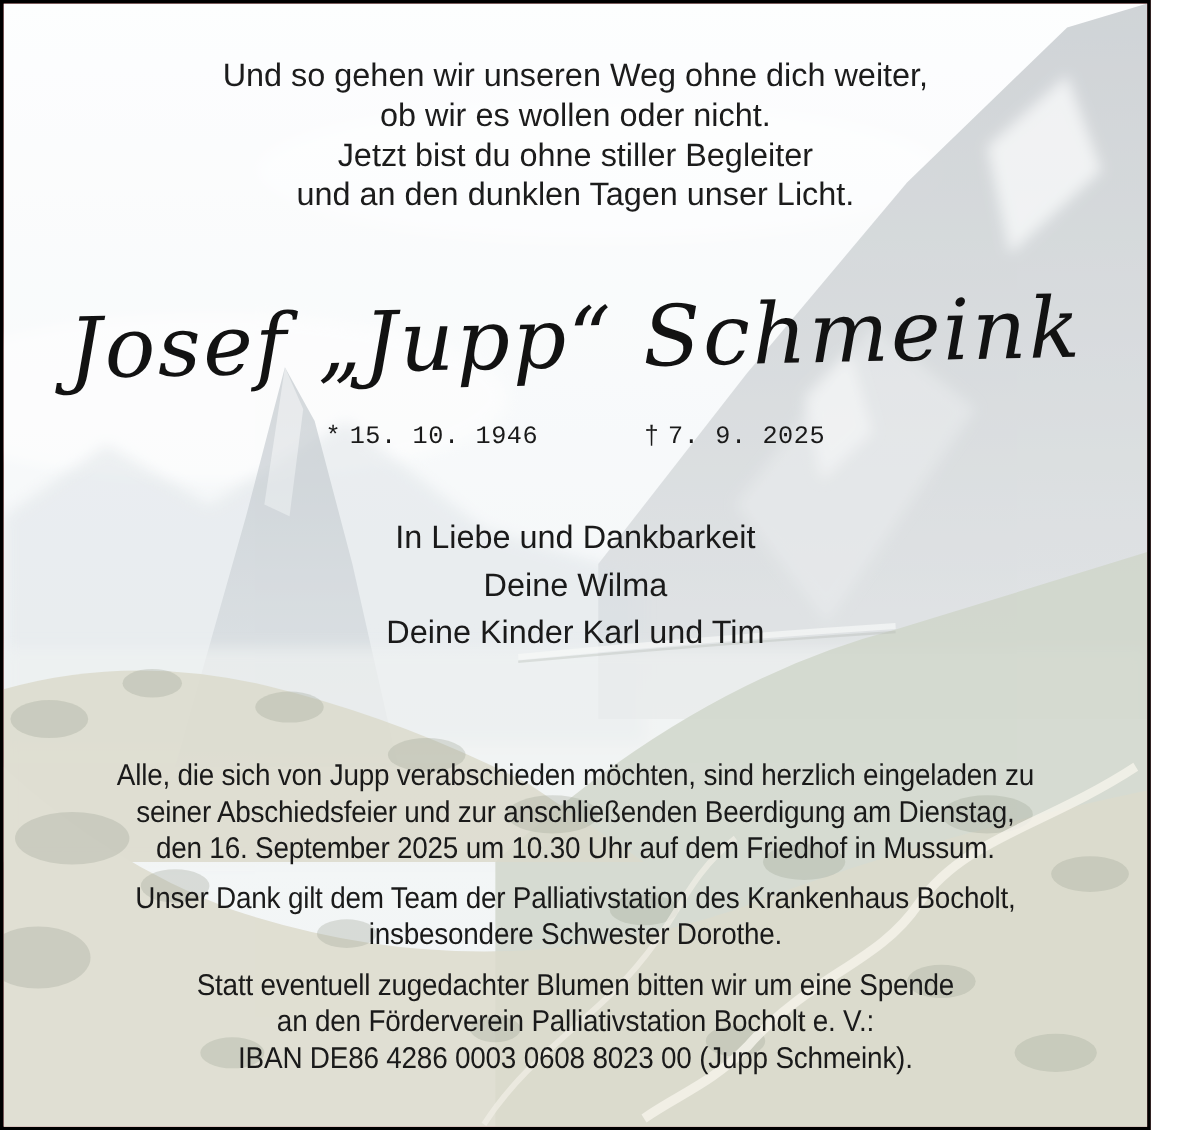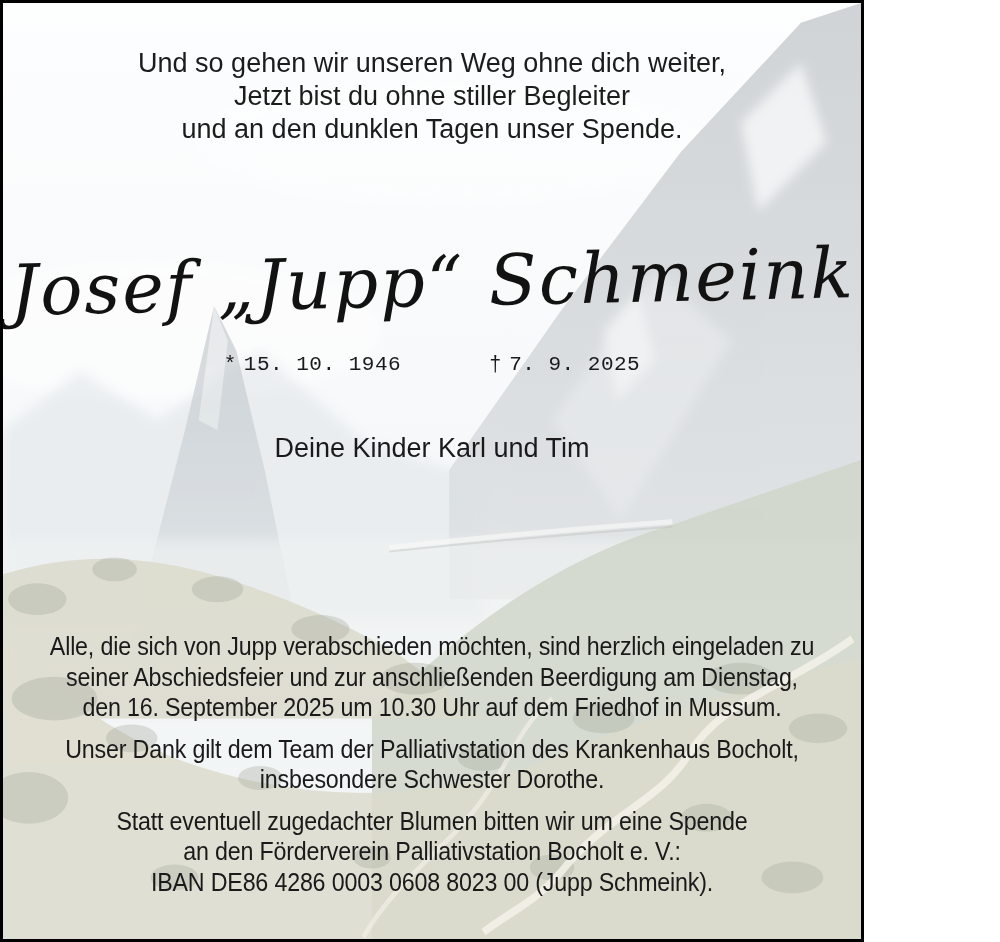--- a/index.html
+++ b/index.html
@@ -1,21 +1,21 @@
 <!DOCTYPE html>
 <html><head>
 <meta charset="utf-8">
 <style>
   * { margin: 0; padding: 0; box-sizing: border-box; }
   html, body { width: 1000px; height: 942px; background: #ffffff; }
   body { font-family: "Liberation Sans", sans-serif; color: #1a1a1a; }
 
   .notice {
     position: relative;
-    width: 864px;
+    width: 959px;
     height: 942px;
     border: 3px solid #000000;
     overflow: hidden;
     background: #fca5a5;
   }
 
   .bg {
     position: absolute;
     inset: 0;
     width: 100%;
@@ -153,33 +153,36 @@
       <path d="M 420 940 C 460 880 520 850 560 800 C 590 765 600 730 640 700" stroke="#e9e6d8" stroke-width="5" fill="none" opacity="0.7"></path>
     </g>
 
     <rect x="0" y="0" width="1000" height="942" fill="#ffffff" opacity="0.38"></rect>
   </svg>
 
   <div class="content">
 
     <div class="section poem">
       <div class="line">Und so gehen wir unseren Weg ohne dich weiter,</div>
+      <div class="line">ob wir es wollen oder nicht.</div>
       <div class="line">Jetzt bist du ohne stiller Begleiter</div>
-      <div class="line">und an den dunklen Tagen unser Spende.</div>
+      <div class="line">und an den dunklen Tagen unser Licht.</div>
     </div>
 
     <div class="section name-wrap">
       <span class="deceased-name">Josef „Jupp“ Schmeink</span>
     </div>
 
     <div class="section dates">
       <span class="date-group"><span class="sym">*</span><span>15. 10. 1946</span></span><span class="gap"></span><span class="date-group"><span class="sym">†</span><span>7. 9. 2025</span></span>
     </div>
 
     <div class="section mourners">
+      <div class="line">In Liebe und Dankbarkeit</div>
+      <div class="line">Deine Wilma</div>
       <div class="line">Deine Kinder Karl und Tim</div>
     </div>
 
     <div class="section paragraphs">
 
       <div class="para farewell">
         <div class="line">Alle, die sich von Jupp verabschieden möchten, sind herzlich eingeladen zu</div>
         <div class="line">seiner Abschiedsfeier und zur anschließenden Beerdigung am Dienstag,</div>
         <div class="line">den 16. September 2025 um 10.30 Uhr auf dem Friedhof in Mussum.</div>
       </div>

